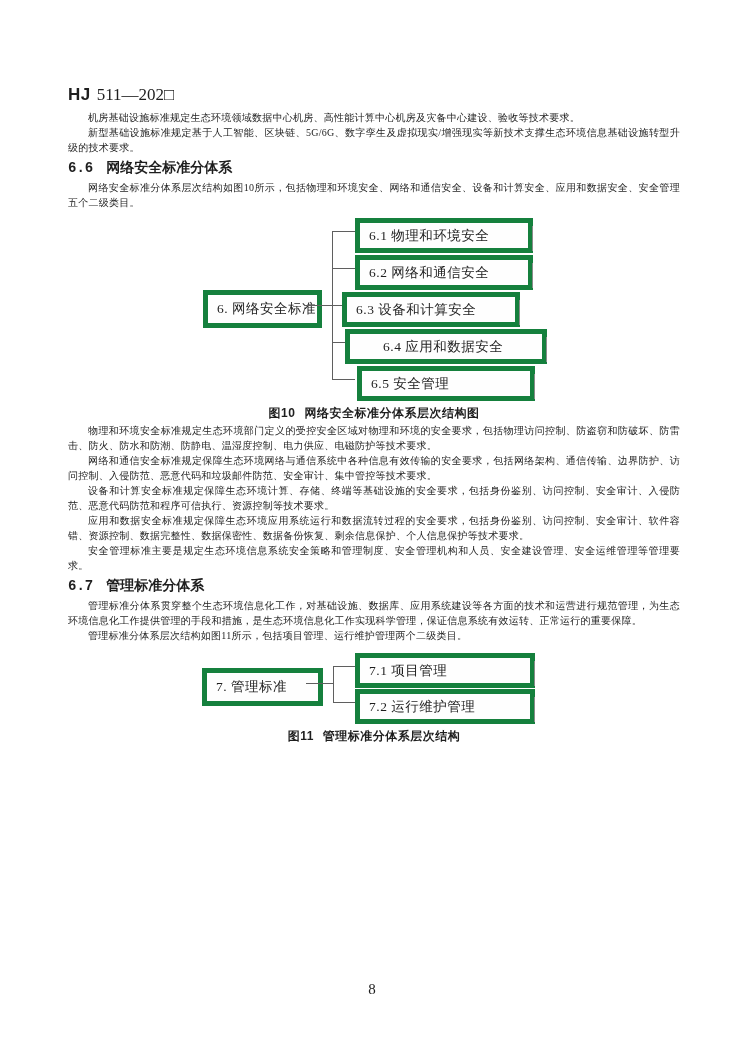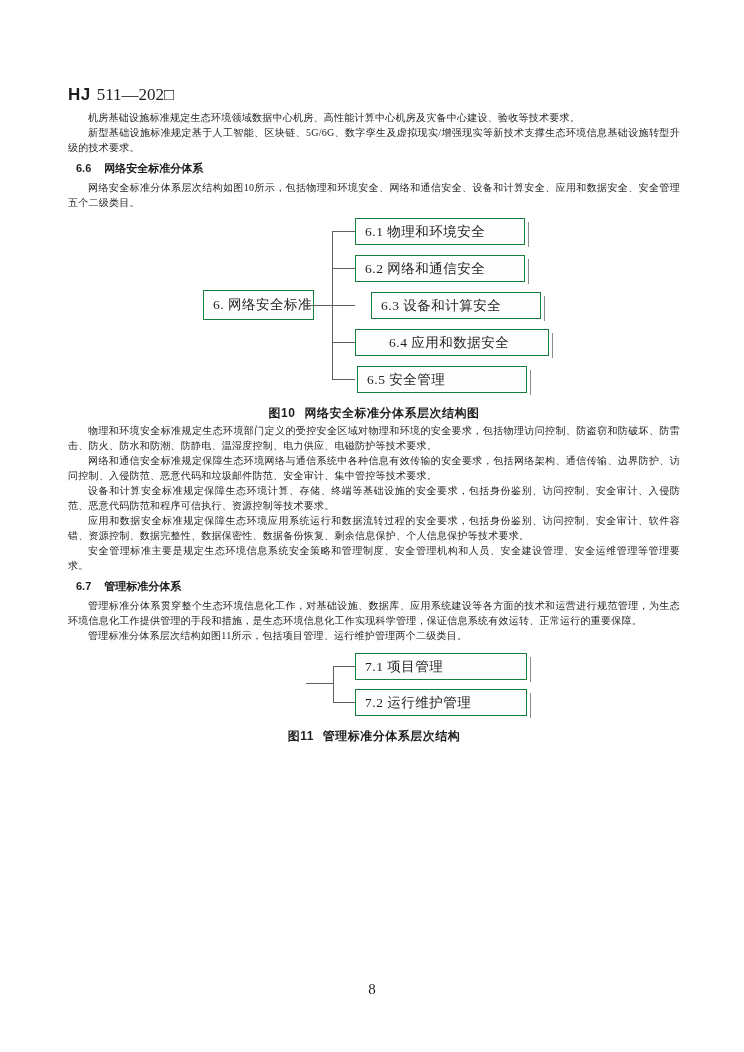--- a/index.html
+++ b/index.html
@@ -31,36 +31,36 @@
   }
   p.body{
     margin:0;
     font-size:10px;
     line-height:15px;
     letter-spacing:0.25px;
     text-indent:2em;
     text-align:justify;
   }
   h2.sec{
-    margin:3px 0 2px 8px;
-    font-family:Liberation Sans, sans-serif;
-    font-size:11px;
+    margin:3px 0 2px 0;
+    font-family:Liberation Mono, monospace;
+    font-size:14px;
     font-weight:bold;
     line-height:20px;
   }
   h2.sec .num{margin-right:13px;}
   .fig{
     position:relative;
     width:612px;
   }
   .fig10{height:178px;margin-top:6px;}
   .fig11{height:66px;margin-top:8px;}
   .node{
     position:absolute;
-    border:1px solid #15803d;
+    border:5px solid #15803d;
     background:#fefefe;
     font-size:13.5px;
     letter-spacing:0.5px;
     padding-left:9px;
     display:flex;
     align-items:center;
     box-sizing:content-box;
     white-space:nowrap;
   }
   .leaf::after{
@@ -118,22 +118,22 @@
       <div class="vline" style="left:264px;top:15px;height:149px;"></div>
 
       <div class="hline" style="left:264px;top:15px;width:23px;"></div>
       <div class="hline" style="left:264px;top:52px;width:23px;"></div>
       <div class="hline" style="left:264px;top:89px;width:23px;"></div>
       <div class="hline" style="left:264px;top:126px;width:23px;"></div>
       <div class="hline" style="left:264px;top:163px;width:23px;"></div>
 
       <div class="node leaf" style="left:287px;top:2px;width:159px;height:25px;">6.1 物理和环境安全</div>
       <div class="node leaf" style="left:287px;top:39px;width:159px;height:25px;">6.2 网络和通信安全</div>
-      <div class="node leaf" style="left:303px;top:76px;width:159px;height:25px;">6.3 设备和计算安全</div>
-      <div class="node leaf" style="left:287px;top:113px;width:159px;height:25px;padding-left:33px;">6.4 应用和数据安全</div>
+      <div class="node leaf" style="left:274px;top:76px;width:159px;height:25px;">6.3 设备和计算安全</div>
+      <div class="node leaf" style="left:277px;top:113px;width:159px;height:25px;padding-left:33px;">6.4 应用和数据安全</div>
       <div class="node leaf" style="left:289px;top:150px;width:159px;height:25px;">6.5 安全管理</div>
     </div>
 
     <div class="caption">
       <span>图10</span><span class="cap-gap"></span><span>网络安全标准分体系层次结构图</span>
     </div>
 
     <p class="body after-fig">物理和环境安全标准规定生态环境部门定义的受控安全区域对物理和环境的安全要求，包括物理访问控制、防盗窃和防破坏、防雷击、防火、防水和防潮、防静电、温湿度控制、电力供应、电磁防护等技术要求。</p>
     <p class="body">网络和通信安全标准规定保障生态环境网络与通信系统中各种信息有效传输的安全要求，包括网络架构、通信传输、边界防护、访问控制、入侵防范、恶意代码和垃圾邮件防范、安全审计、集中管控等技术要求。</p>
     <p class="body">设备和计算安全标准规定保障生态环境计算、存储、终端等基础设施的安全要求，包括身份鉴别、访问控制、安全审计、入侵防范、恶意代码防范和程序可信执行、资源控制等技术要求。</p>
@@ -141,20 +141,21 @@
     <p class="body">安全管理标准主要是规定生态环境信息系统安全策略和管理制度、安全管理机构和人员、安全建设管理、安全运维管理等管理要求。</p>
 
     <h2 class="sec">
       <span class="num">6.7</span><span>管理标准分体系</span>
     </h2>
 
     <p class="body">管理标准分体系贯穿整个生态环境信息化工作，对基础设施、数据库、应用系统建设等各方面的技术和运营进行规范管理，为生态环境信息化工作提供管理的手段和措施，是生态环境信息化工作实现科学管理，保证信息系统有效运转、正常运行的重要保障。</p>
     <p class="body">管理标准分体系层次结构如图11所示，包括项目管理、运行维护管理两个二级类目。</p>
 
     <div class="fig fig11">
+      <div class="node" style="left:134px;top:17px;width:102px;height:28px;">7. 管理标准</div>
 
       <div class="hline" style="left:238px;top:32px;width:27px;"></div>
       <div class="vline" style="left:265px;top:15px;height:37px;"></div>
 
       <div class="hline" style="left:265px;top:15px;width:22px;"></div>
       <div class="hline" style="left:265px;top:51px;width:22px;"></div>
 
       <div class="node leaf" style="left:287px;top:2px;width:161px;height:25px;">7.1 项目管理</div>
       <div class="node leaf" style="left:287px;top:38px;width:161px;height:25px;">7.2 运行维护管理</div>
     </div>

